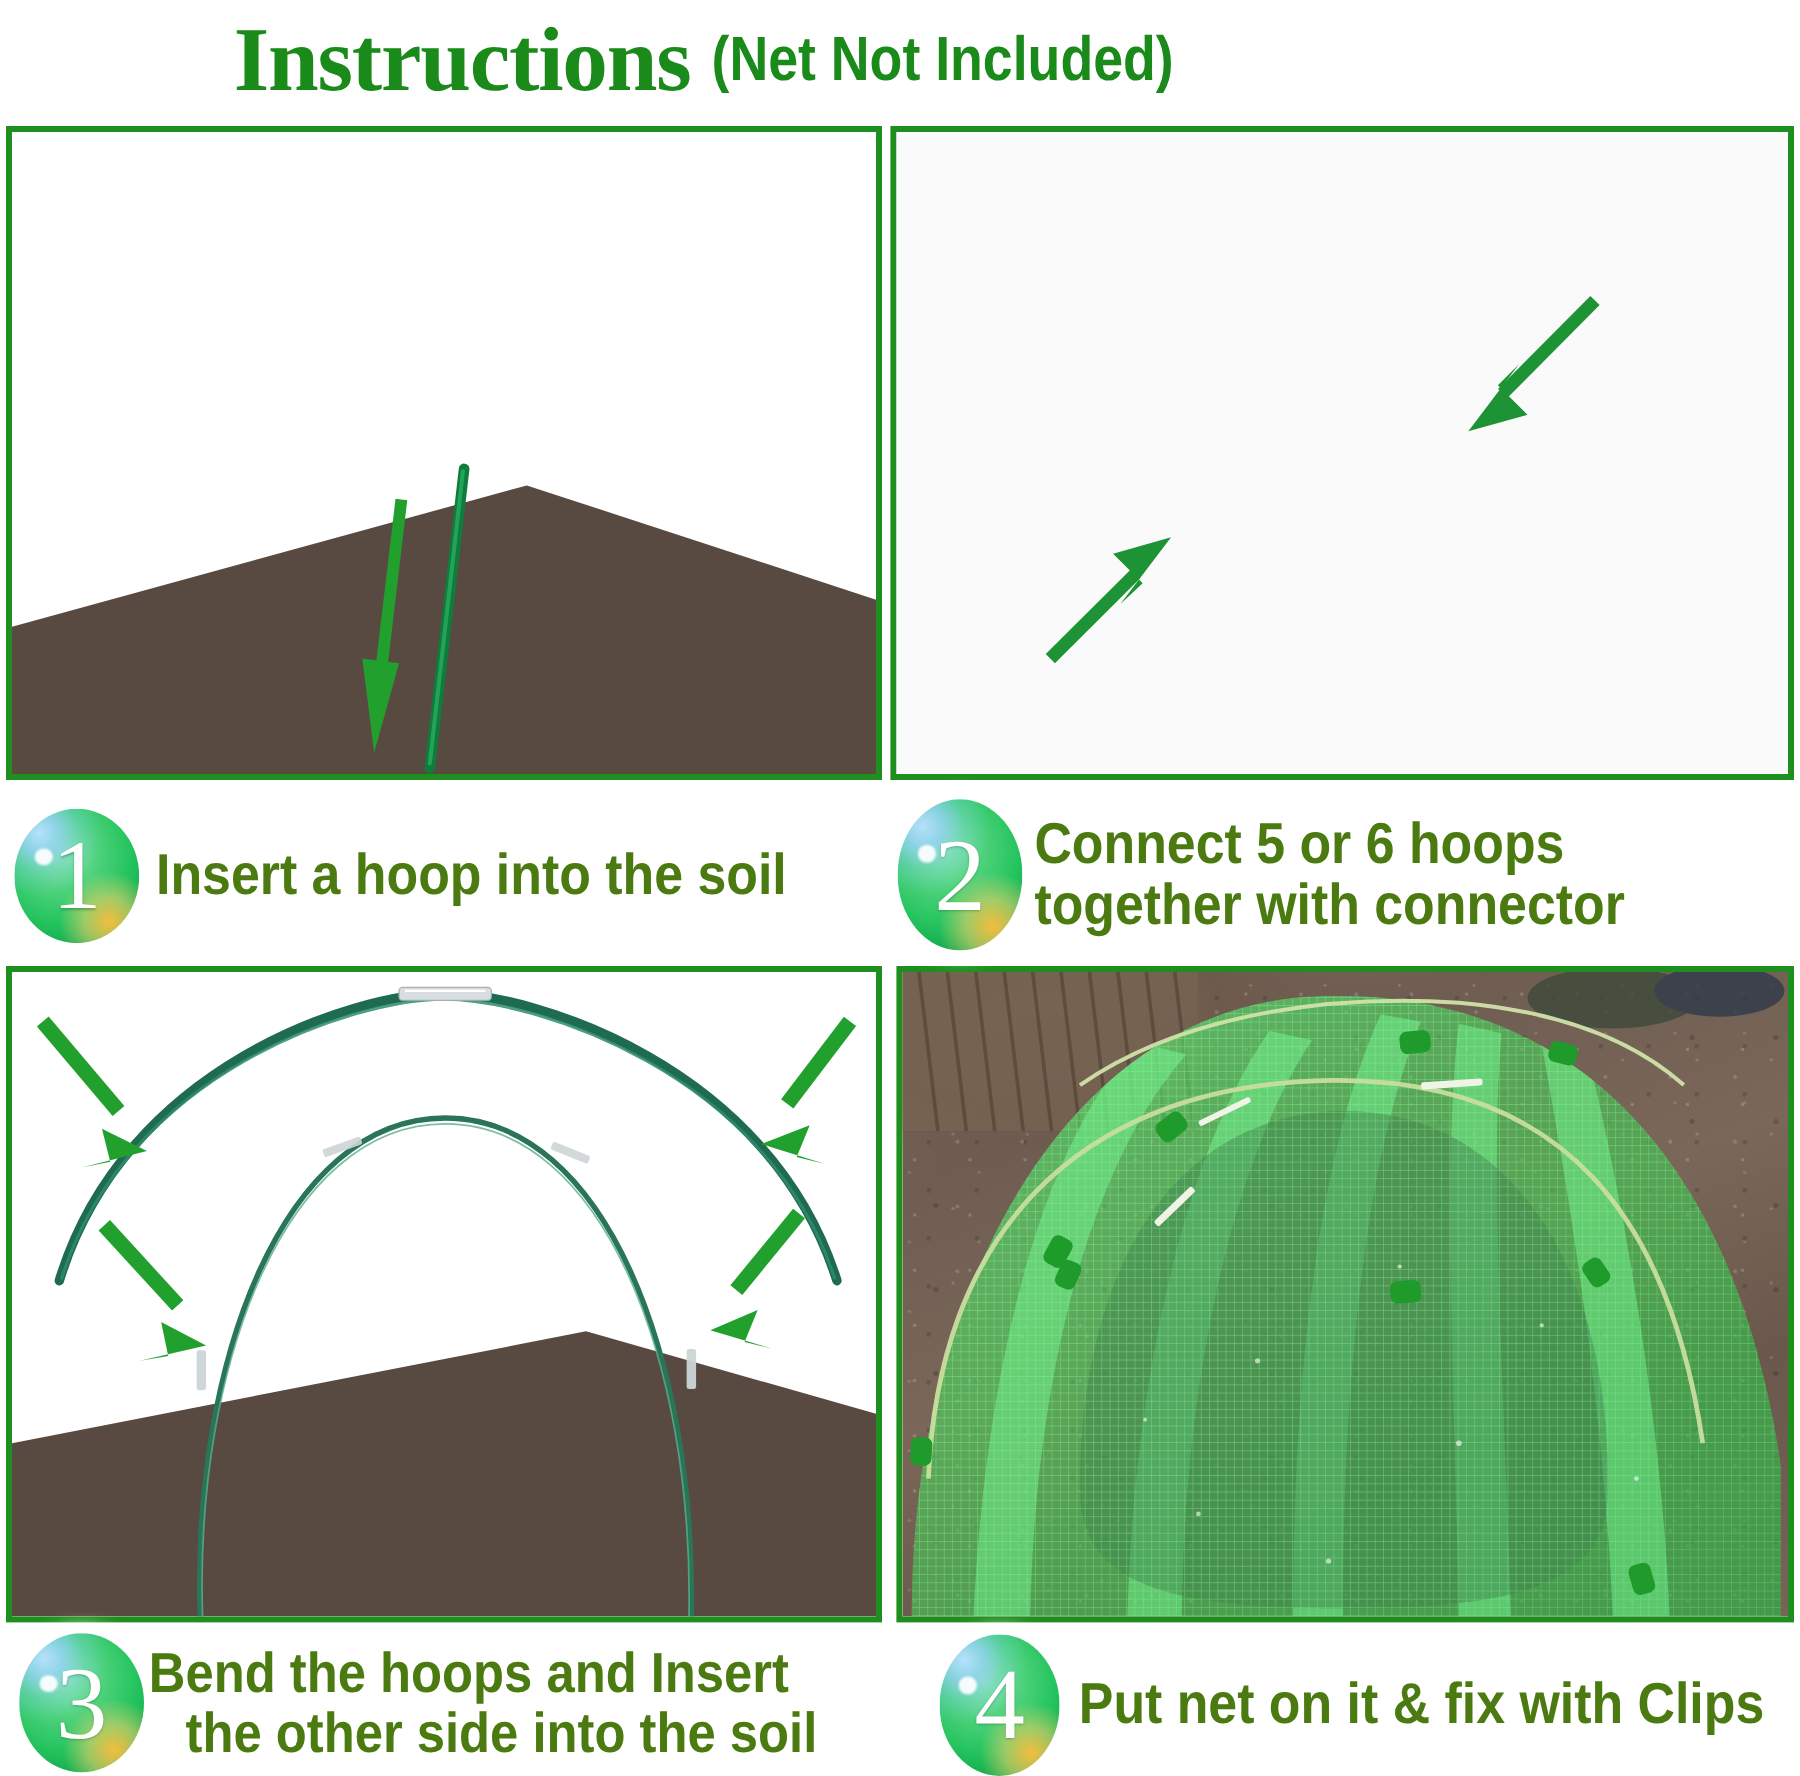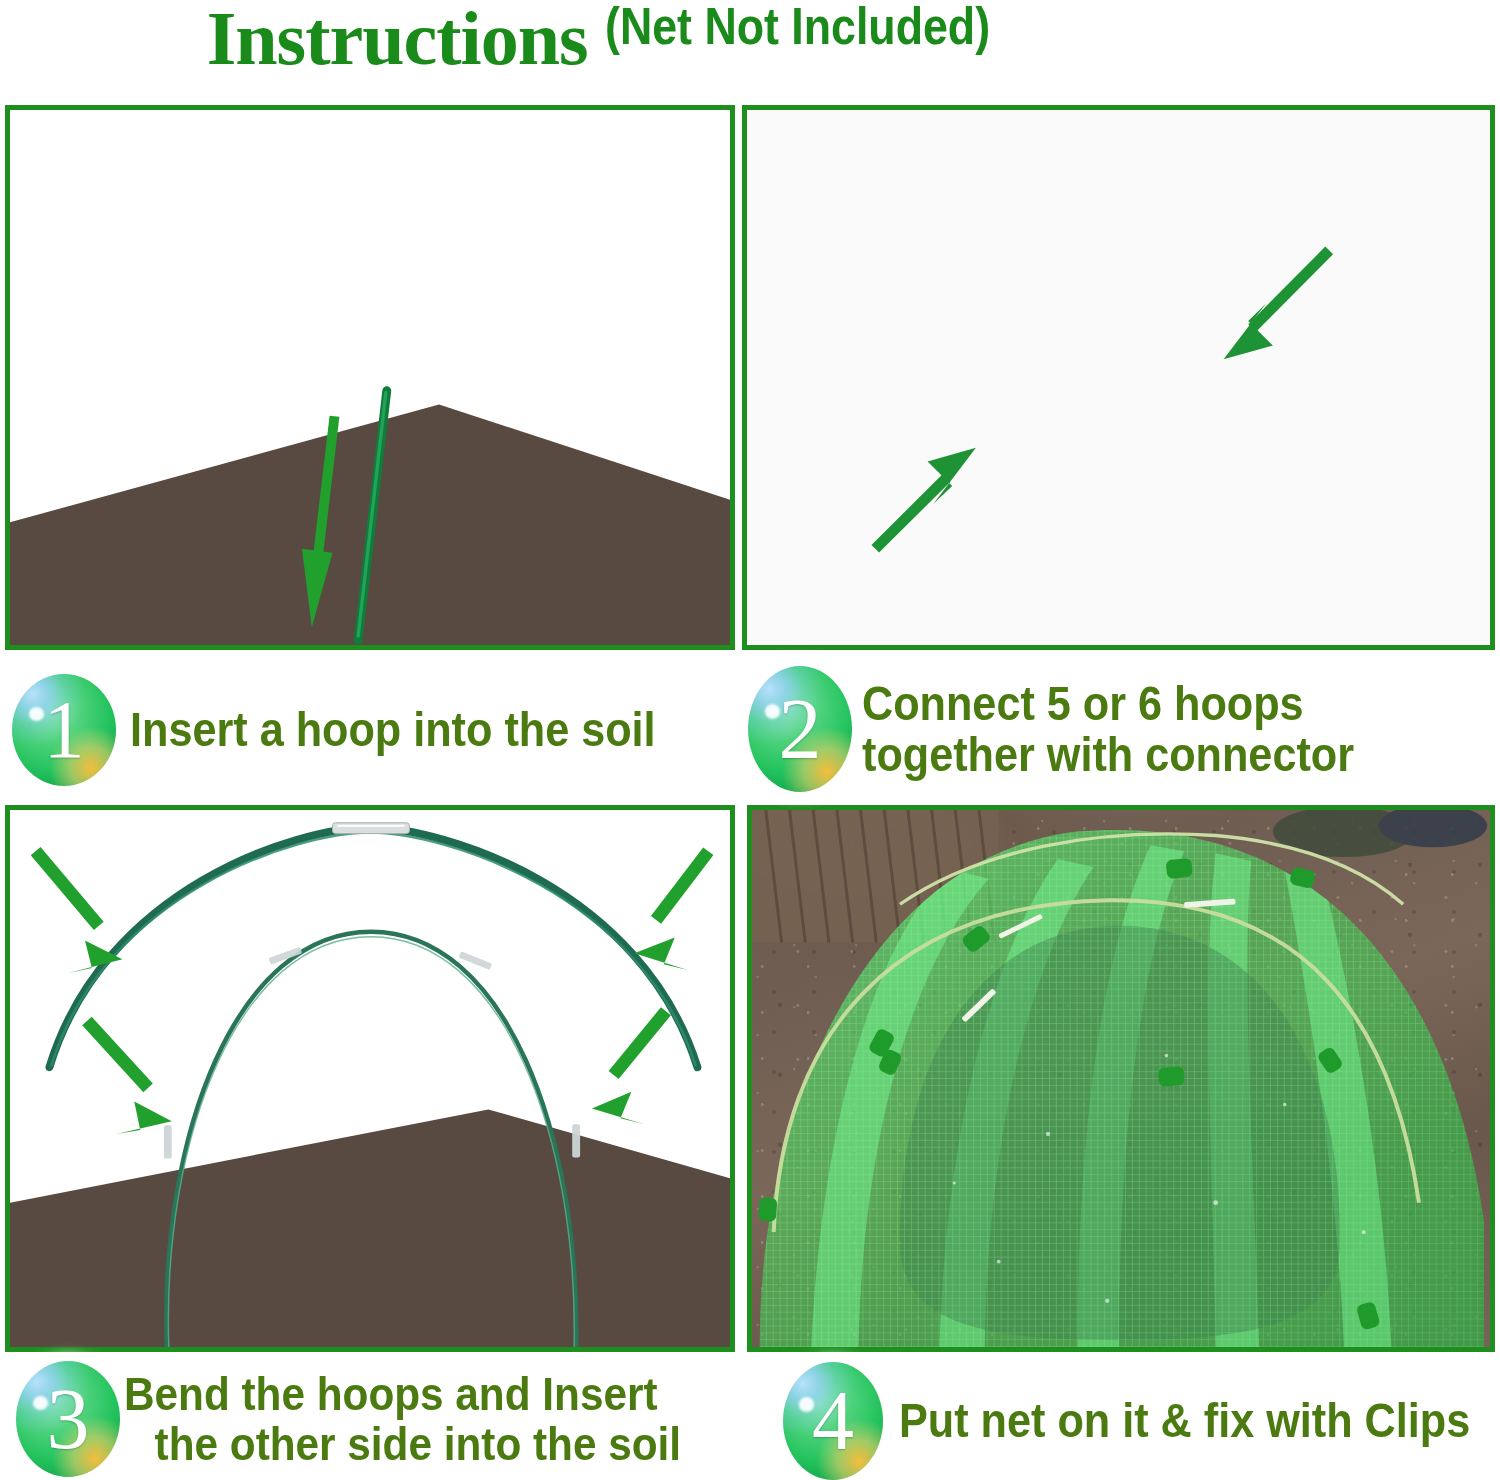--- a/index.html
+++ b/index.html
@@ -11,26 +11,26 @@
     width: 1500px;
     height: 1480px;
     font-family: "Liberation Sans", sans-serif;
     overflow: hidden;
     position: relative;
   }
 
   
   #title-bar {
     position: absolute;
-    left: 12px;
+    left: 0;
     top: 0;
     width: 1236px;
     height: 100px;
     display: flex;
-    align-items: flex-start;
+    align-items: center;
     justify-content: center;
   }
   #title-main {
     font-family: "Liberation Serif", serif;
     font-weight: bold;
     font-size: 76px;
     color: #1A8A1A;
     letter-spacing: -1px;
     line-height: 1;
   }

